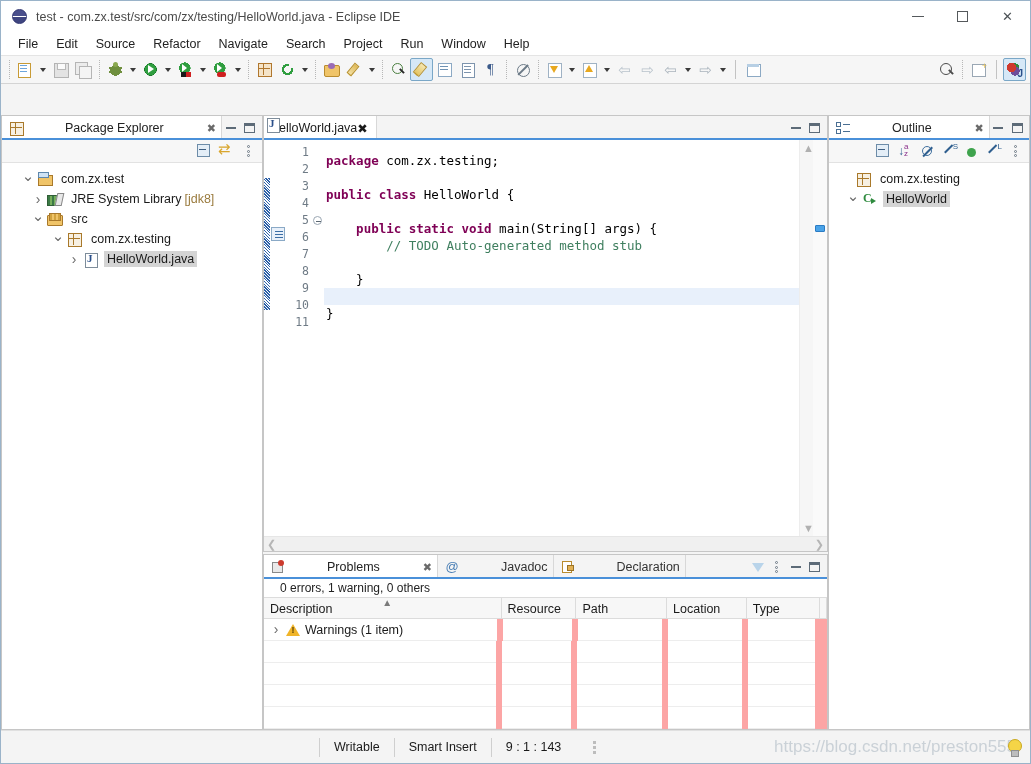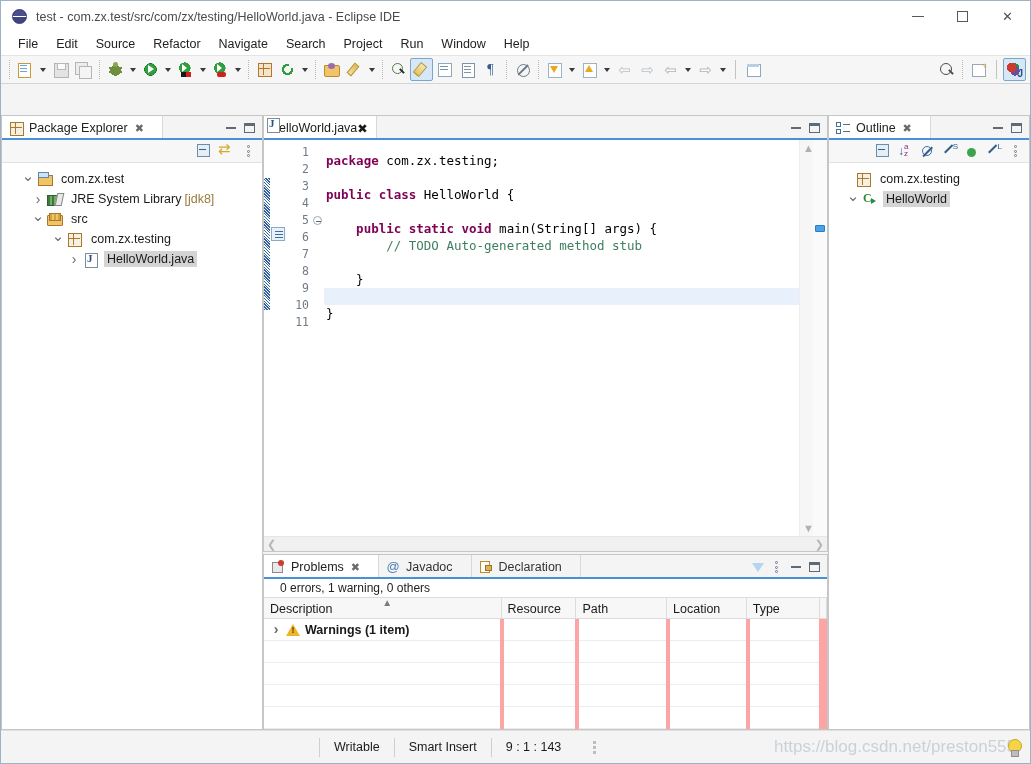--- a/index.html
+++ b/index.html
@@ -324,26 +324,27 @@
     border: 1px solid #c6c6c6;
   }
   .view-tabs {
     height: 24px;
     display: flex; align-items: stretch;
     background: #f4f4f4;
     position: relative;
   }
   .view-tab {
     display: flex; align-items: center;
-    padding: 0 18px 0 6px;
+    padding: 0 5px 0 6px;
     font-size: 12.5px;
     color: #222;
     background: #ffffff;
     border-right: 1px solid #d8d8d8;
     white-space: nowrap;
+    gap: 36px;
   }
   .view-tab.inactive { background: #f4f4f4; color: #333; }
   .view-tab .tab-ico { width: 16px; height: 16px; margin-right: 5px; position: relative; flex:none;}
   .view-tab .tab-close {
     margin-left: 7px; color:#6a6a6a; font-size: 11px;
     font-family:"Liberation Sans", sans-serif;
   }
   .tab-underline {
     position:absolute; left:0; bottom:0; height:2px; background:#4a90d9;
   }
@@ -557,21 +558,21 @@
     border-right:1px solid #dcdcdc; padding-left:6px; line-height:22px;
     position:relative; white-space:nowrap; overflow:hidden;
   }
   .sortmark {
     position:absolute; left:50%; top:1px; color:#7a7a7a; font-size:10px; line-height:8px;
   }
   .prow {
     display:flex; height:22px; font-size:12.5px; align-items:center;
     border-bottom:1px solid #ededed;
   }
-  .prow > div { border-right:4px solid #fca5a5; height:22px; line-height:22px; overflow:hidden; white-space:nowrap;font-weight:bold;}
+  .prow > div { border-right:6px solid #fca5a5; height:22px; line-height:22px; overflow:hidden; white-space:nowrap;}
   .prow .c0 { display:flex; align-items:center; padding-left:4px; }
   .warn-ico {
     width: 14px; height: 14px; position: relative; margin: 0 5px 0 2px; flex:none;
   }
   .warn-ico::before {
     content:""; position:absolute; left:0; top:1px;
     border-left:7px solid transparent; border-right:7px solid transparent;
     border-bottom:12px solid #f0b429;
   }
   .warn-ico::after {

